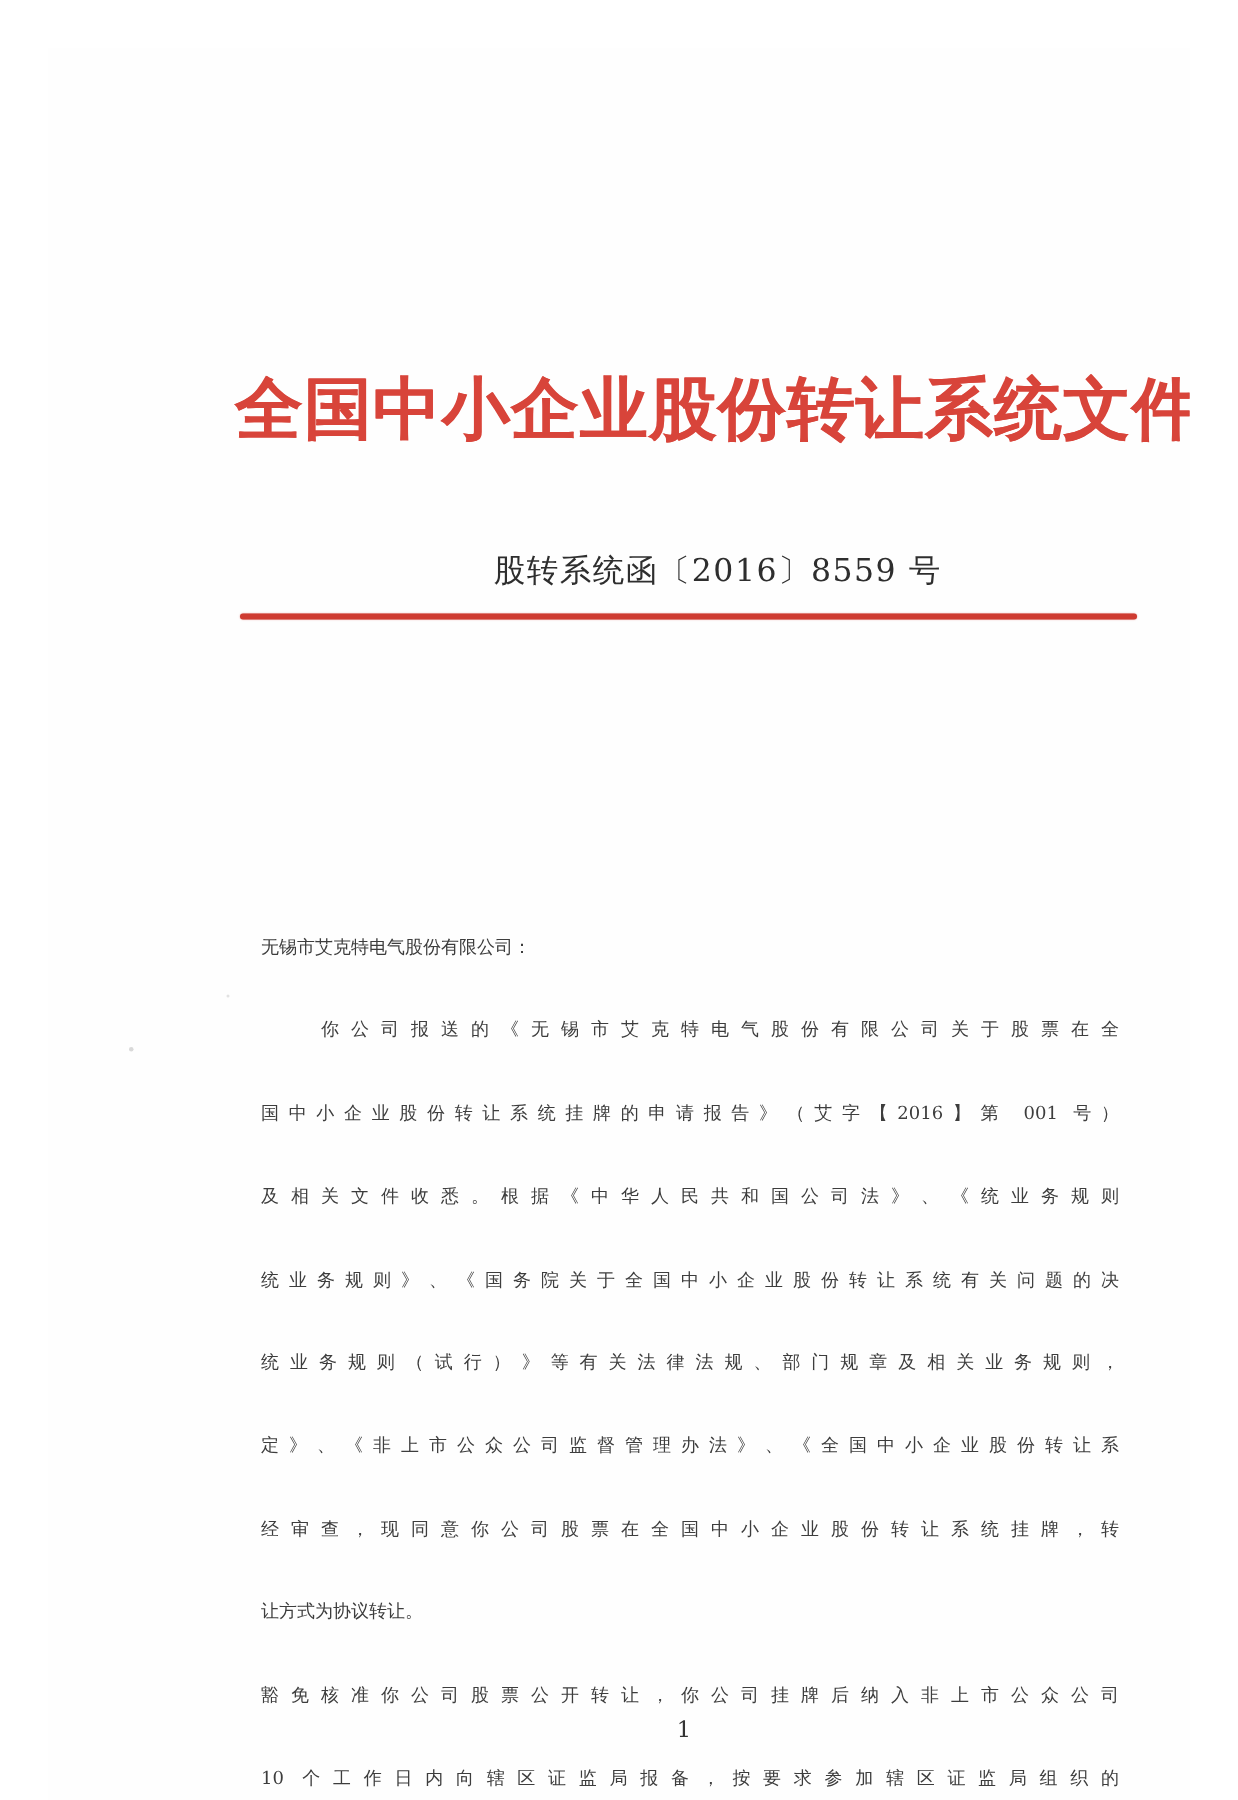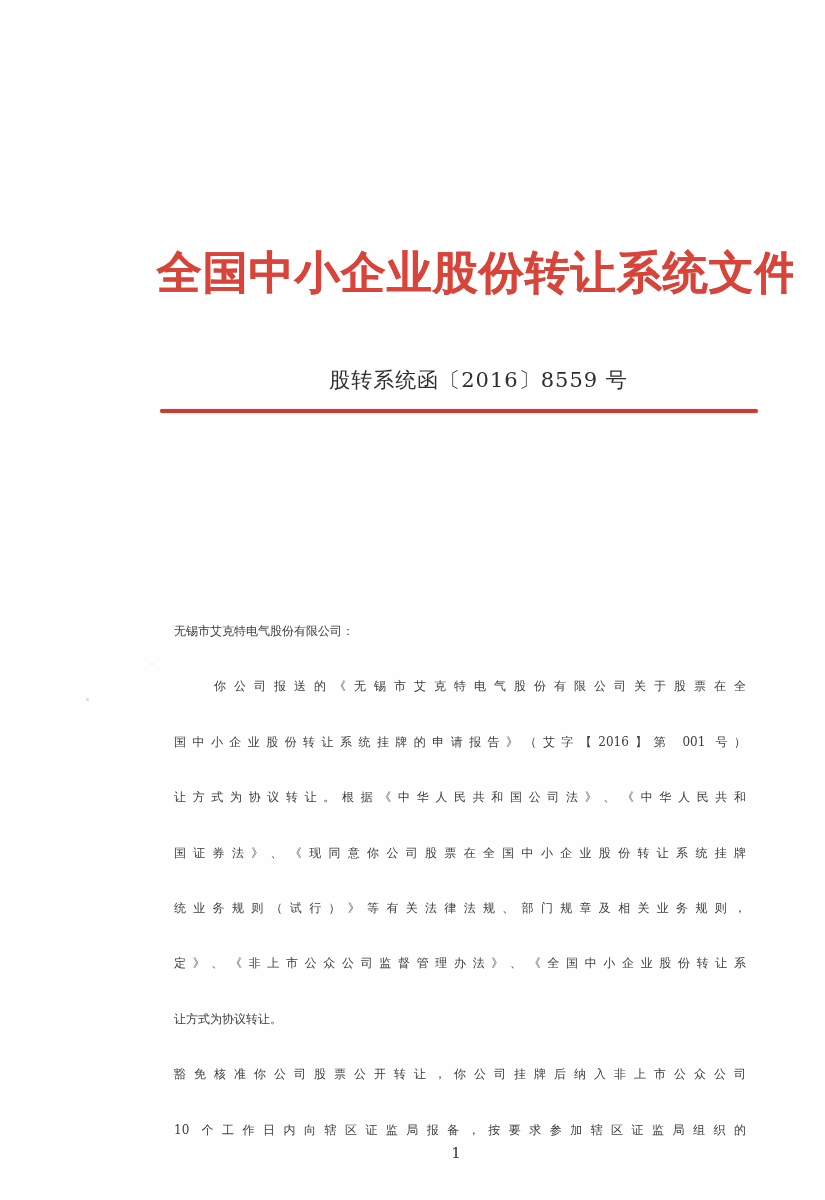--- a/index.html
+++ b/index.html
@@ -129,24 +129,25 @@
 
   <div class="doc-number">股转系统函〔2016〕8559 号</div>
 
   <div class="red-rule"></div>
 
 
   <div class="body-block">
     <div class="bl">无锡市艾克特电气股份有限公司：</div>
     <div class="bl just">　　你公司报送的《无锡市艾克特电气股份有限公司关于股票在全</div>
     <div class="bl just">国中小企业股份转让系统挂牌的申请报告》（艾字【2016】第 001 号）</div>
-    <div class="bl just">让方式为协议转让。根据《中华人民共和国公司法》、《中华人民共和</div>
-    <div class="bl just">国证券法》、《现同意你公司股票在全国中小企业股份转让系统挂牌</div>
+    <div class="bl just">及相关文件收悉。根据《中华人民共和国公司法》、《统业务规则</div>
+    <div class="bl just">统业务规则》、《国务院关于全国中小企业股份转让系统有关问题的决</div>
     <div class="bl just">统业务规则（试行）》等有关法律法规、部门规章及相关业务规则，</div>
     <div class="bl just">定》、《非上市公众公司监督管理办法》、《全国中小企业股份转让系</div>
+    <div class="bl just">经审查，现同意你公司股票在全国中小企业股份转让系统挂牌，转</div>
     <div class="bl">让方式为协议转让。</div>
     <div class="bl just">豁免核准你公司股票公开转让，你公司挂牌后纳入非上市公众公司</div>
     <div class="bl just">10 个工作日内向辖区证监局报备，按要求参加辖区证监局组织的</div>
   </div>
 
   <div class="page-number">1</div>
 
   <div class="speck s1"></div>
   <div class="speck s2"></div>
 

